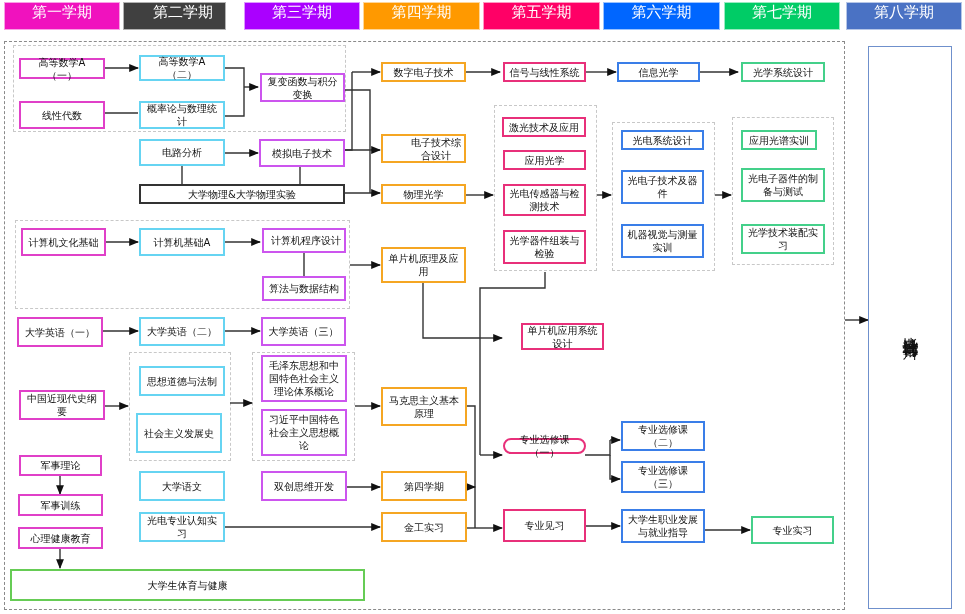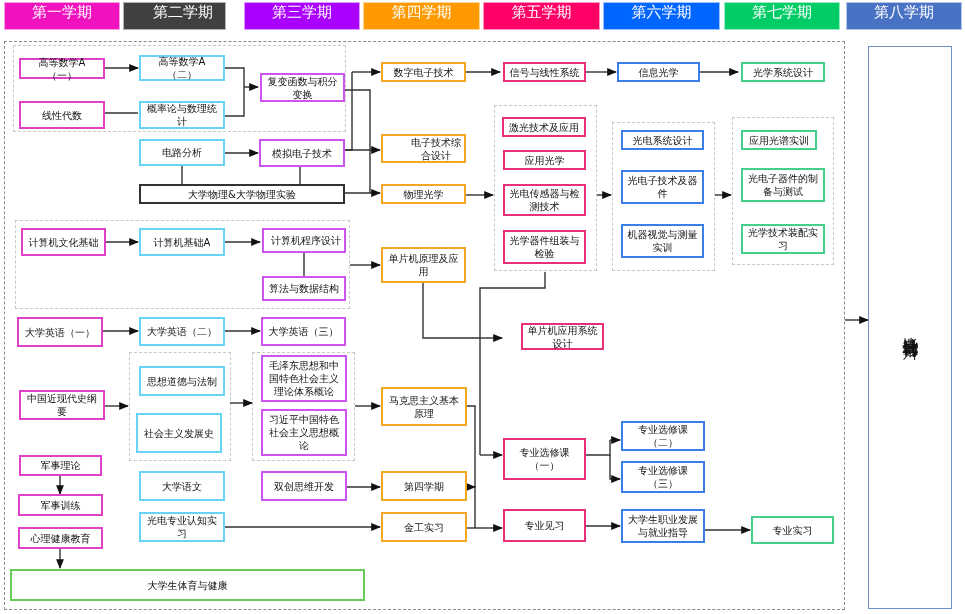--- a/index.html
+++ b/index.html
@@ -239,21 +239,21 @@
 <div class="node" style="left: 261px; top: 355px; width: 86px; height: 47px; border-color: rgb(204, 85, 238);">
     <span>毛泽东思想和中国特色社会主义理论体系概论</span>
   </div>
 <div class="node" style="left: 261px; top: 409px; width: 86px; height: 47px; border-color: rgb(204, 85, 238);">
     <span>习近平中国特色社会主义思想概论</span>
   </div>
 <div class="node" style="left: 381px; top: 387px; width: 86px; height: 39px; border-color: rgb(245, 166, 35);">
     <span>马克思主义基本原理</span>
   </div>
 
-<div class="node" style="left: 503px; top: 438px; width: 83px; height: 42px; border-color: rgb(232, 48, 122);">
+<div class="node" style="left: 503px; top: 438px; width: 83px; height: 16px; border-color: rgb(232, 48, 122); border-radius: 16px;">
     <span>专业选修课（一）</span>
   </div>
 <div class="node" style="left: 621px; top: 421px; width: 84px; height: 30px; border-color: rgb(58, 126, 232);">
     <span>专业选修课（二）</span>
   </div>
 <div class="node" style="left: 621px; top: 461px; width: 84px; height: 32px; border-color: rgb(58, 126, 232);">
     <span>专业选修课（三）</span>
   </div>
 
 <div class="node" style="left: 19px; top: 455px; width: 83px; height: 21px; border-color: rgb(224, 64, 200);">

